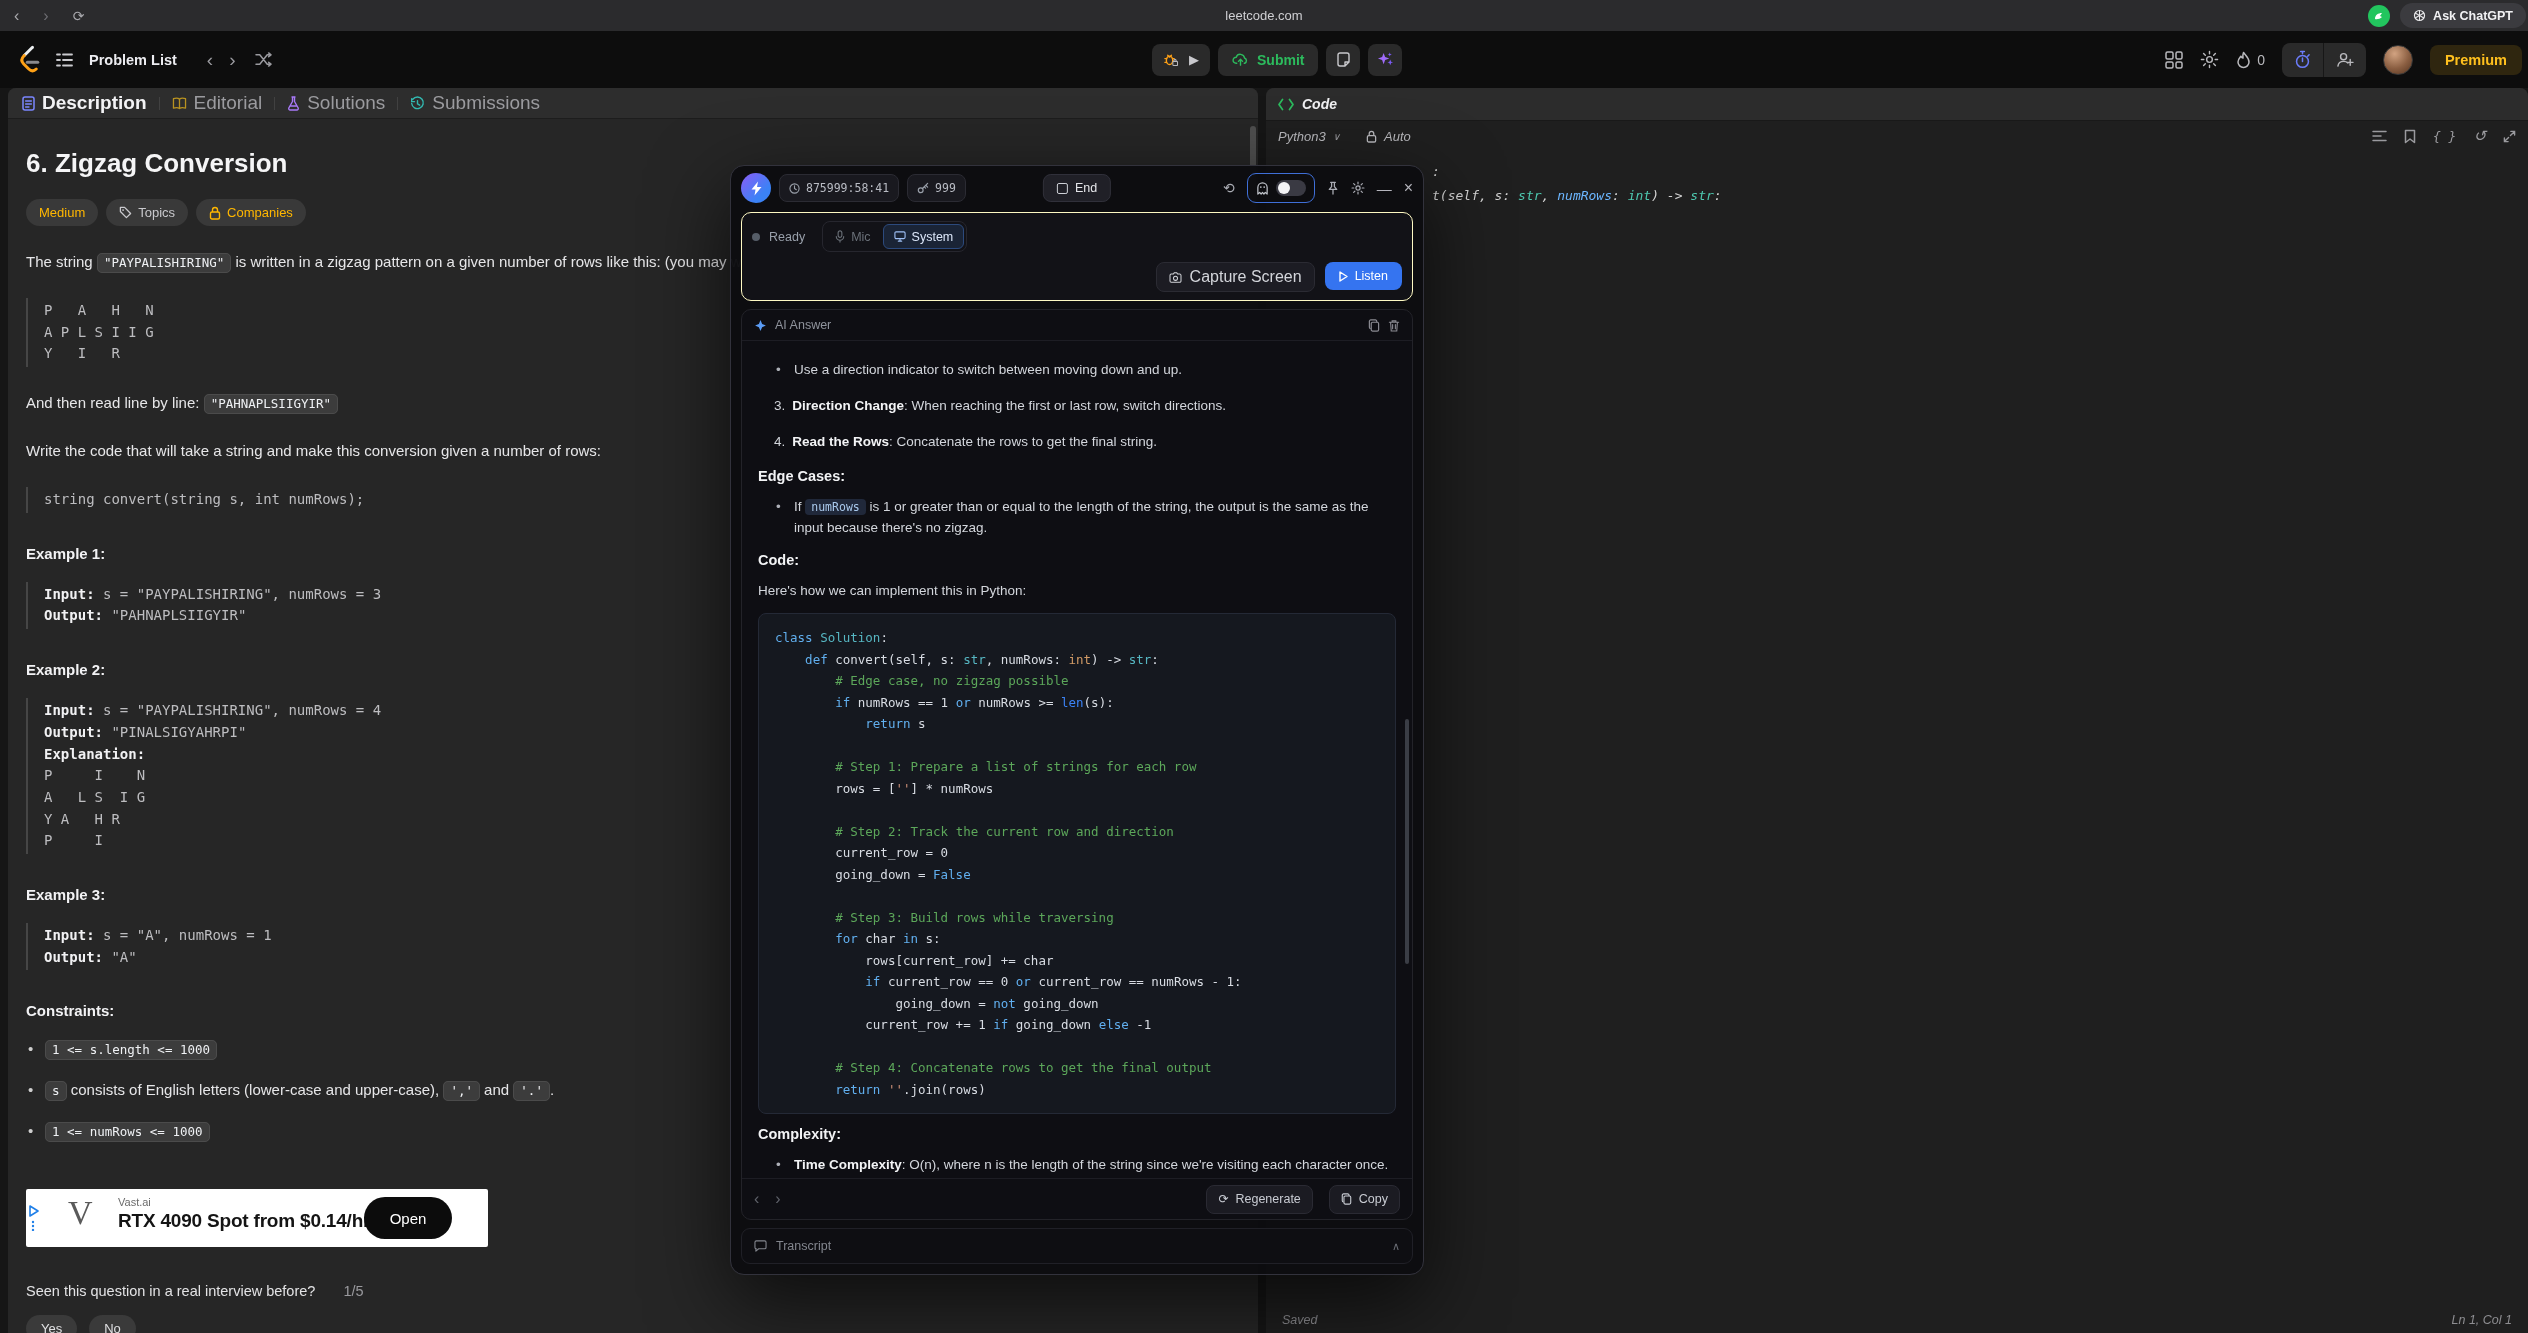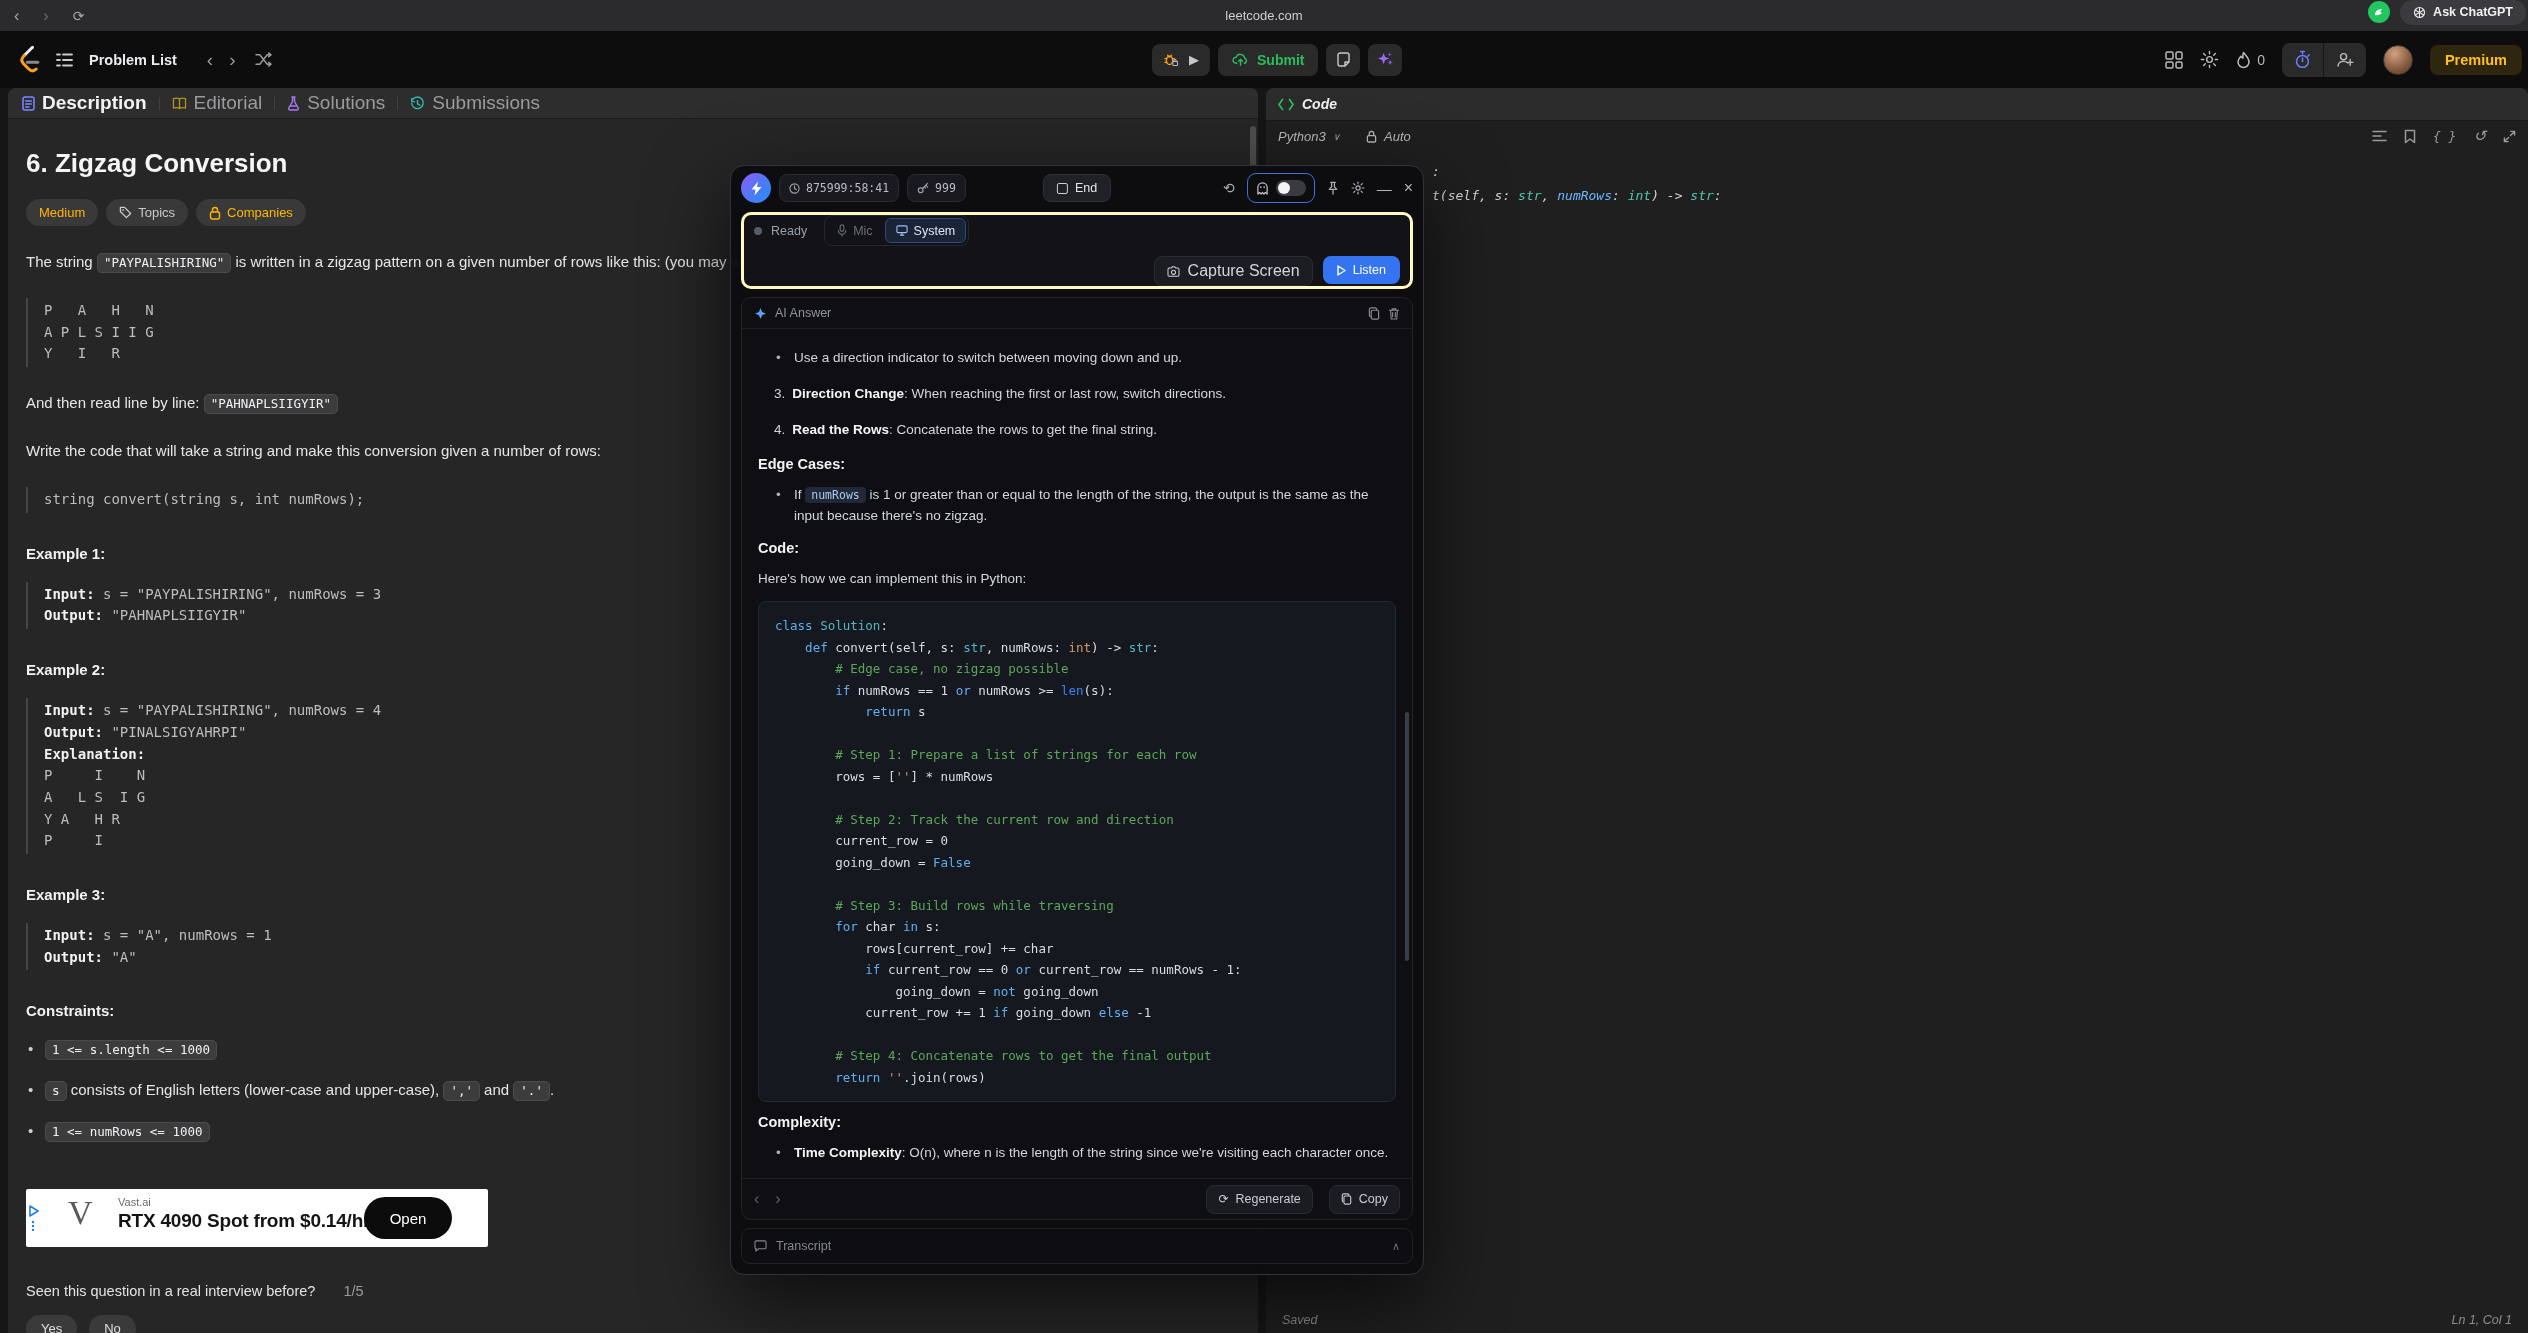--- a/index.html
+++ b/index.html
@@ -3,21 +3,21 @@
 <meta charset="utf-8">
 <style>
   html,body{margin:0;padding:0;background:#161616;width:2528px;height:1333px;overflow:hidden;
     font-family:"Liberation Sans",sans-serif;-webkit-font-smoothing:antialiased;}
   .mono{font-family:"DejaVu Sans Mono",monospace;}
   svg{display:block}
   
   .browser-bar{position:absolute;top:0;left:0;right:0;height:31px;background:#2b2b2d;border-bottom:1px solid #1a1a1a;}
   .bb-left{position:absolute;left:14px;top:0;height:31px;display:flex;align-items:center;gap:24px;color:#a9a9ad;font-size:16px;}
   .bb-url{position:absolute;left:50%;top:0;transform:translateX(-50%);height:31px;display:flex;align-items:center;color:#cfcfd2;font-size:13px;}
-  .bb-right{position:absolute;right:0;top:0;height:24px;display:flex;align-items:center;gap:10px;padding-right:2px;}
+  .bb-right{position:absolute;right:0;top:0;height:31px;display:flex;align-items:center;gap:10px;padding-right:2px;}
   .ext-circle{width:22px;height:22px;border-radius:50%;background:#22c55e;display:flex;align-items:center;justify-content:center;}
   .ask-pill{height:25px;background:#3b3b3f;border-radius:13px;display:flex;align-items:center;gap:7px;padding:0 13px;color:#f1f1f3;font-size:12.5px;font-weight:600;}
   
   .nav{position:absolute;top:31px;left:0;right:0;height:57px;background:#0d0d0d;}
   .nav-left{position:absolute;left:16px;top:0;height:57px;display:flex;align-items:center;gap:16px;}
   .nav-pl{color:#ececf0;font-size:14.5px;font-weight:600;}
   .nav-arrow{color:#9a9a9f;font-size:19px;line-height:1;}
   .toolbar{position:absolute;left:1152px;top:0;height:57px;display:flex;align-items:center;gap:8px;}
   .tb-pill{background:#2a2a2a;border-radius:8px;height:32px;display:flex;align-items:center;}
   .tb-run{width:58px;justify-content:space-evenly;}
@@ -77,21 +77,21 @@
   .ov-header{position:relative;height:44px;display:flex;align-items:center;gap:8px;padding:0 10px;}
   .ov-logo{width:30px;height:30px;border-radius:50%;background:linear-gradient(135deg,#8b5cf6,#3b82f6 70%);display:flex;align-items:center;justify-content:center;color:#fff;font-size:15px;}
   .ov-chip{background:#19191f;border:1px solid #2b2b33;border-radius:8px;height:26px;display:flex;align-items:center;gap:6px;padding:0 9px;color:#b9bcc4;font-size:11.5px;font-family:"DejaVu Sans Mono",monospace;}
   .end-pill{position:absolute;left:50%;transform:translateX(-50%);background:#202027;border:1px solid #30303a;border-radius:8px;height:26px;display:flex;align-items:center;gap:7px;padding:0 13px;color:#e5e6ea;font-size:12.5px;}
   .end-sq{width:9px;height:9px;border:1.5px solid #cfd2d8;border-radius:2px;}
   .ov-hright{position:absolute;right:10px;display:flex;align-items:center;gap:12px;color:#aaacb4;}
   .toggle-group{border:1px solid #3f6fd8;border-radius:9px;height:28px;display:flex;align-items:center;gap:7px;padding:0 8px;}
   .toggle{width:30px;height:16px;border-radius:8px;background:#3a3a43;position:relative;}
   .toggle .knob{position:absolute;left:2px;top:2px;width:12px;height:12px;border-radius:50%;background:#f4f4f6;}
   .ov-x{font-size:15px;color:#b5b5bd;}
-  .ov-status{margin:2px 10px 8px;background:#121217;border:3px solid #fef9c3;border-radius:10px;padding:0 10px;}
+  .ov-status{margin:2px 10px 8px;background:#121217;border:1px solid #fef9c3;border-radius:10px;padding:8px 10px;}
   .ovs-row1{display:flex;align-items:center;gap:9px;}
   .dot{width:8px;height:8px;border-radius:50%;background:#565d68;}
   .ready{color:#99a0ab;font-size:12.5px;}
   .micsys{display:flex;align-items:center;border:1px solid #26262e;border-radius:8px;padding:2px;gap:2px;margin-left:8px;}
   .mchip{display:flex;align-items:center;gap:6px;height:23px;padding:0 10px;border-radius:6px;font-size:12.5px;color:#6a7078;}
   .mchip.sel{background:#1a2436;border:1px solid #2c4a7d;color:#dbe6f8;}
   .ovs-row2{display:flex;justify-content:flex-end;gap:10px;margin-top:10px;}
   .cap-chip{background:#1c1c23;border:1px solid #2b2b33;border-radius:8px;height:28px;display:flex;align-items:center;gap:8px;padding:0 12px;color:#d3d5da;font-size:16px;}
   .listen-chip{background:#3574f0;border-radius:8px;height:28px;display:flex;align-items:center;gap:7px;padding:0 14px;color:#fff;font-size:12.5px;}
   .ov-ai{flex:1;margin:0 10px;border:1px solid #232329;border-radius:10px;background:#0e0e13;display:flex;flex-direction:column;min-height:0;position:relative;}

